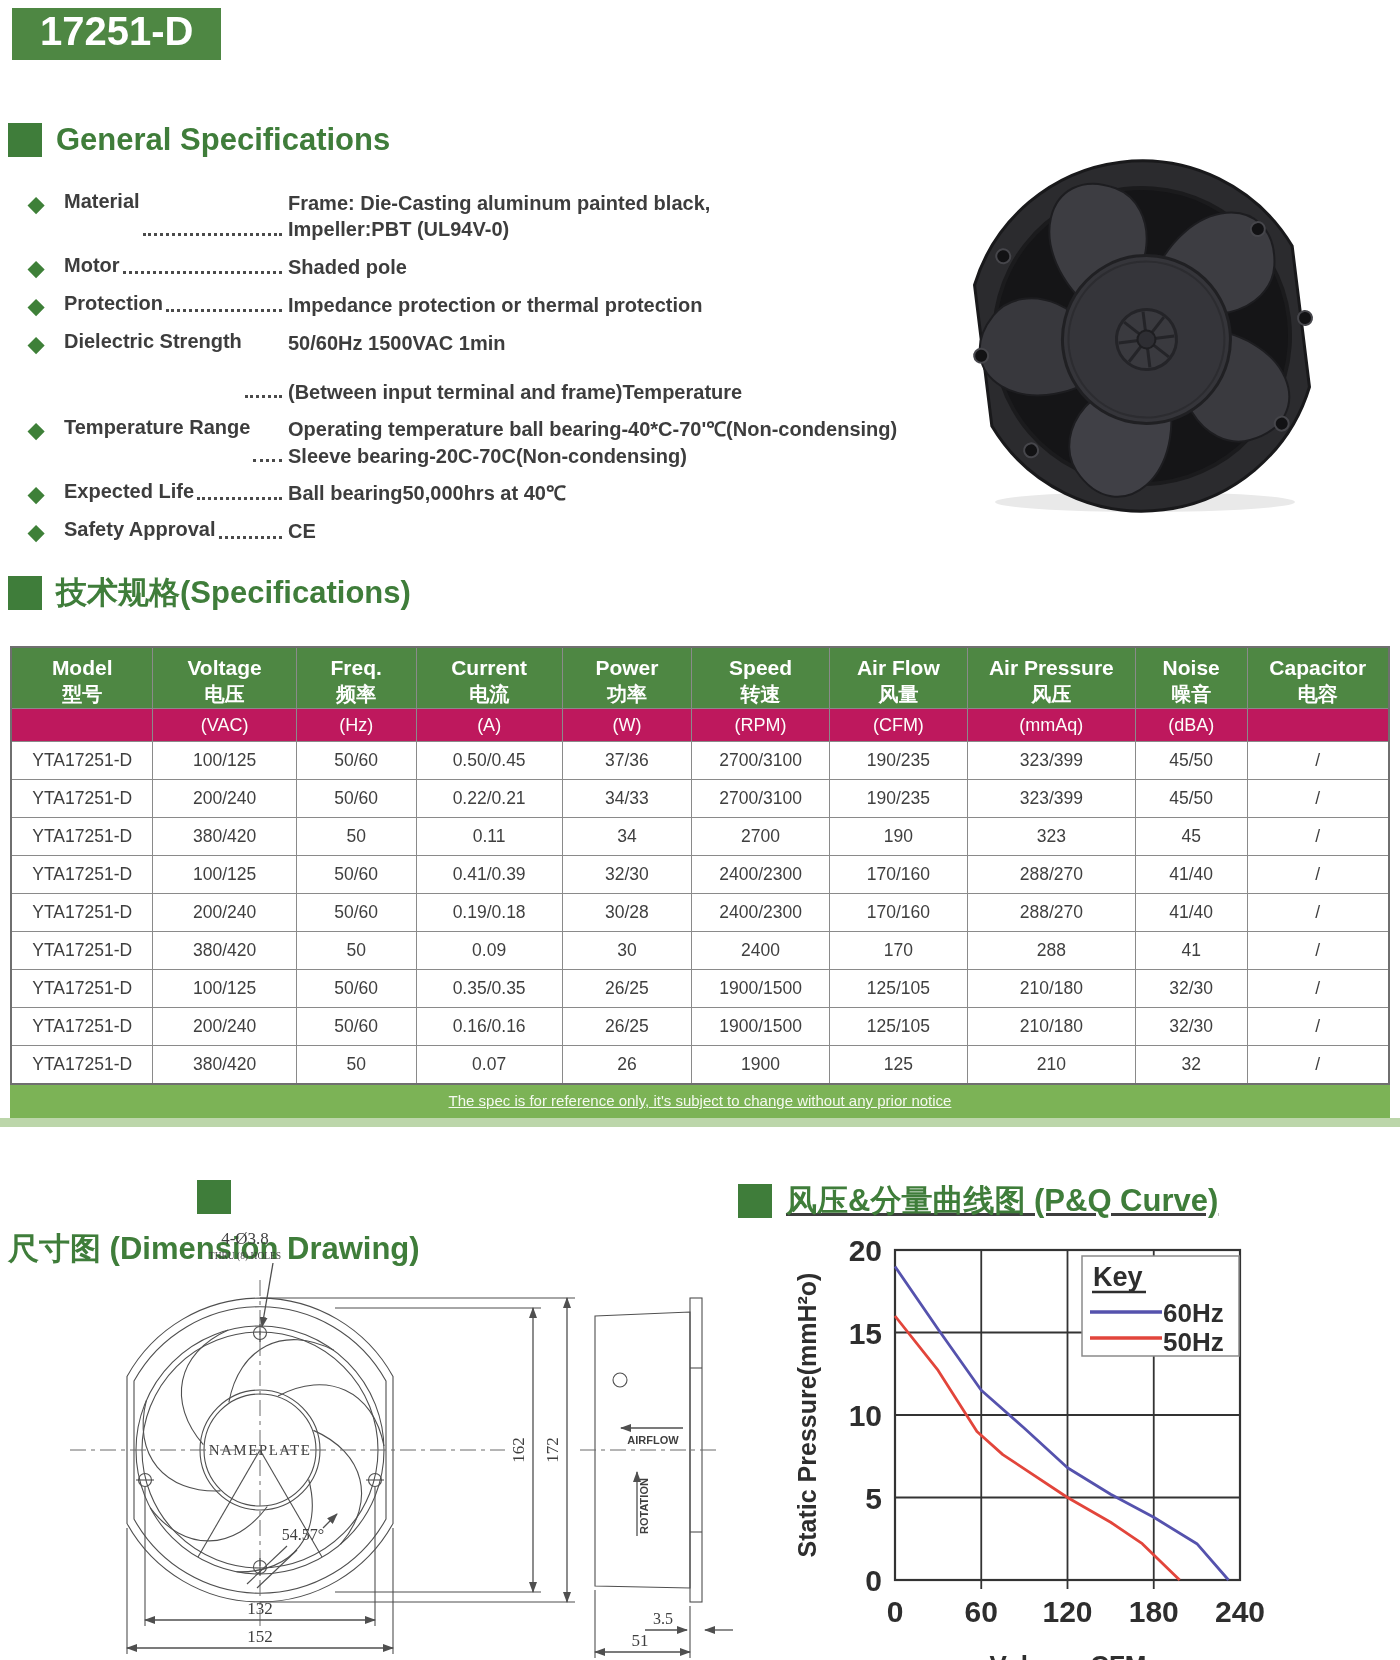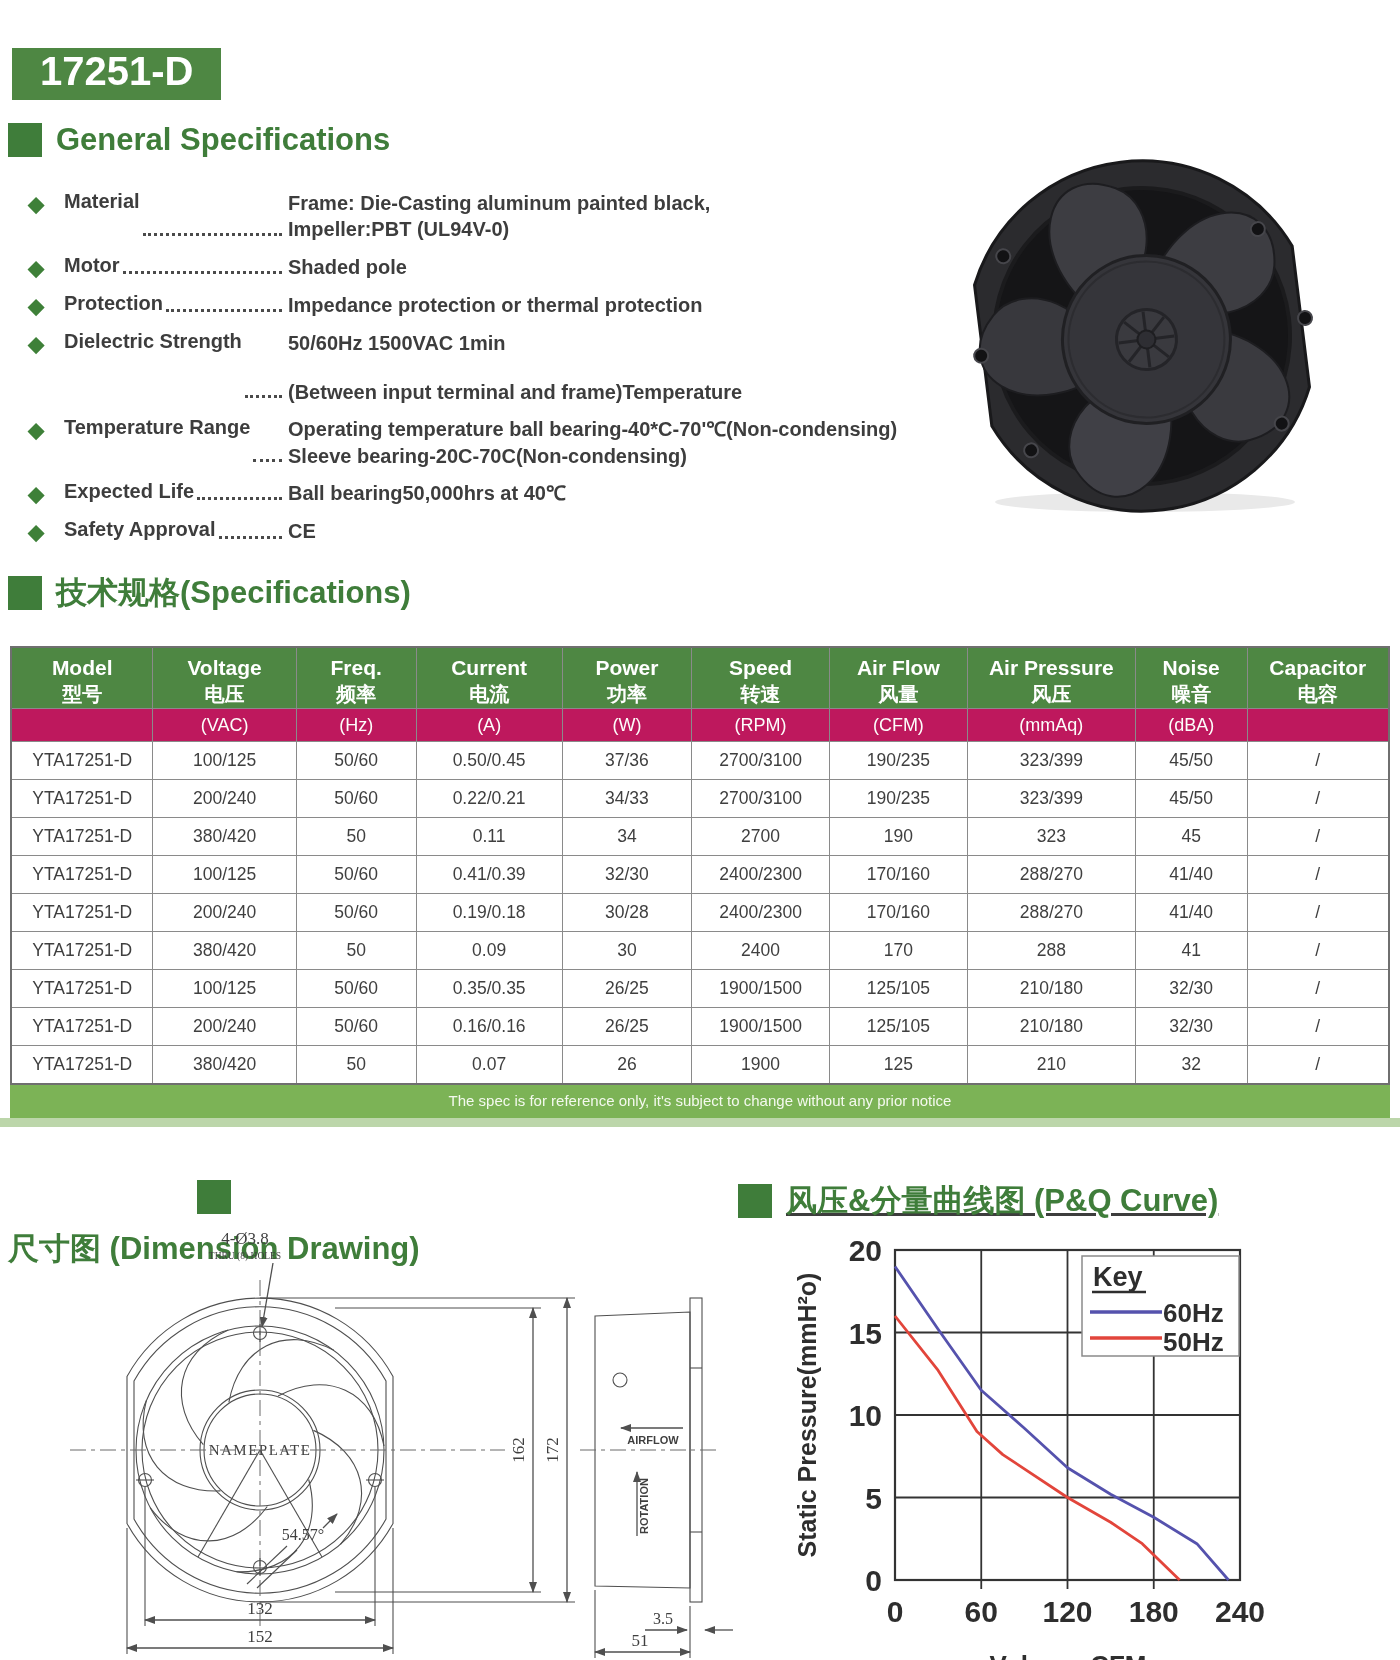--- a/index.html
+++ b/index.html
@@ -1,20 +1,20 @@
 <!DOCTYPE html>
 <html><head>
 <meta charset="utf-8">
 <style>
   html,body{margin:0;padding:0;background:#fff;}
   .page{position:relative;width:1400px;height:1660px;background:#fff;overflow:hidden;
         font-family:"Liberation Sans",sans-serif;color:#3d3d3d;}
 
   
-  .title-row{position:absolute;left:12px;top:8px;display:flex;align-items:center;gap:20px;margin-top:40px;}
+  .title-row{position:absolute;left:12px;top:8px;display:flex;align-items:center;gap:20px;}
   .model-badge{background:#4e8743;color:#fff;font-size:40px;font-weight:bold;
                padding:1px 28px 7px 28px;line-height:1.1;}
   .size-label{color:#3a3a3a;font-size:40px;font-weight:bold;}
 
   
   .section-heading{position:absolute;display:flex;align-items:center;gap:14px;}
   .section-heading .sq{width:34px;height:34px;background:#3f7d3a;flex:0 0 34px;}
   .section-heading h2{margin:0;font-size:31px;font-weight:bold;color:#3f7d3a;white-space:nowrap;}
 
   
@@ -30,21 +30,21 @@
   
   .spec-table-wrap{position:absolute;left:10px;top:646px;width:1380px;}
   table.spec{width:100%;border-collapse:collapse;table-layout:fixed;border:2px solid #6f6f6f;}
   table.spec th{background:#4e8743;color:#fff;border:1px solid #8a8a8a;padding:7px 0 1px;}
   table.spec th .h-en{font-size:21px;font-weight:bold;line-height:1.25;}
   table.spec th .h-zh{font-size:20px;font-weight:bold;line-height:1.3;}
   table.spec td{border:1px solid #8a8a8a;text-align:center;color:#3f3f3f;}
   table.spec tr.units td{background:#be185d;color:#fdfdfb;font-size:18px;height:30px;}
   table.spec tr.data td{font-size:17.5px;height:35px;background:#fff;}
   .table-foot{background:#7cb356;color:#f4f9ee;text-align:center;font-size:15px;
-              padding:7px 0 9px;}
+              padding:7px 0 9px;text-decoration:underline;}
   .divider{position:absolute;left:0;top:1118px;width:1400px;height:9px;background:#bcd6aa;}
 
   
   text{font-family:"Liberation Sans",sans-serif;}
   .cad{font-family:"Liberation Serif",serif;fill:#3f3f3f;}
   .dim-line{stroke:#4f4f4f;stroke-width:1.3;fill:none;}
   .thin{stroke:#4f4f4f;stroke-width:1.1;fill:none;}
   .ctr{stroke:#6a6a6a;stroke-width:1;stroke-dasharray:16 5 4 5;fill:none;}
 </style>
 </head>

